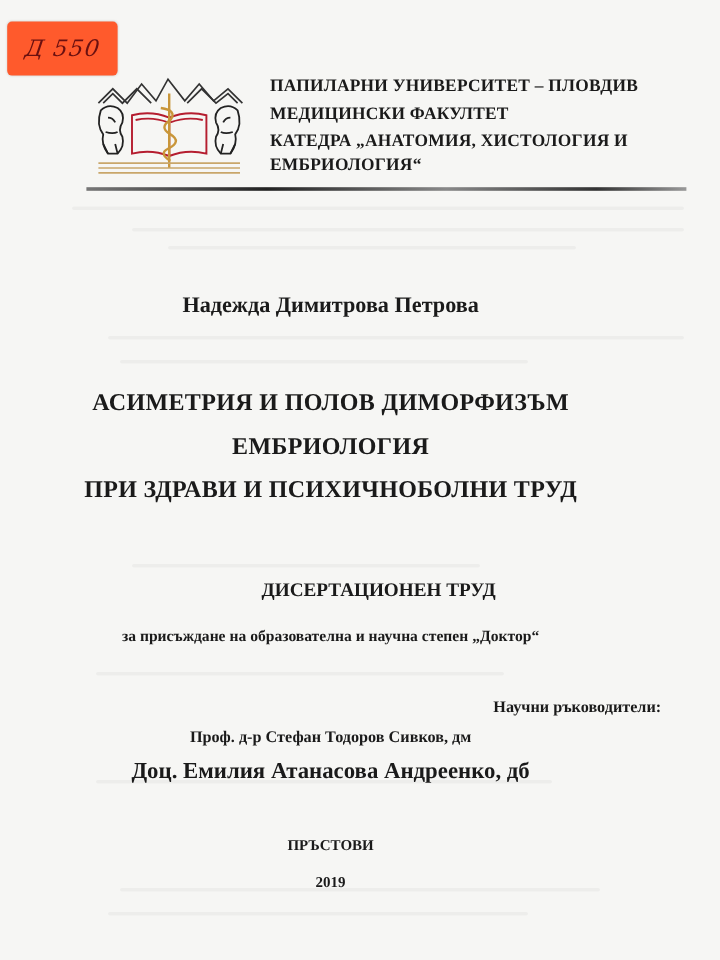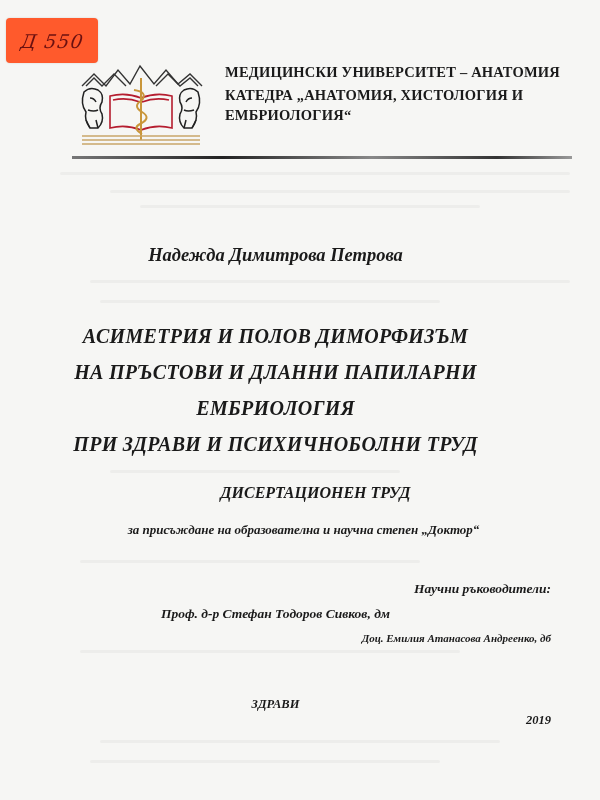--- a/index.html
+++ b/index.html
@@ -30,30 +30,30 @@
     .inst { position: absolute; left: 225px; top: 62px; width: 360px; }
     .inst div { font-weight: bold; font-size: 14.5px; line-height: 20px; letter-spacing: 0.2px; }
     .inst .l2 { margin-top: 3px; }
     .inst .l3 { margin-top: 3px; font-family: Liberation Serif, serif; }
 
     .rule {
       position: absolute; left: 72px; top: 156px; width: 500px; height: 3px;
       background: linear-gradient(to right, #777 0%, #222 30%, #888 60%, #333 85%, #999 100%);
     }
 
-    .center { position: absolute; left: 0; width: 551px; text-align: center; font-weight: bold; font-style: italic; }
+    .center { position: absolute; left: 0; width: 551px; text-align: center; font-weight: bold; }
     .author { top: 245px; font-size: 18.5px; }
     .title { top: 318px; font-size: 20px; line-height: 36px; letter-spacing: 0.3px; }
     .kind { top: 484px; font-size: 16px; margin-left: 40px; }
-    .degree { top: 522px; font-size: 13px; padding-left: 28px; }
+    .degree { top: 522px; font-size: 13px; }
     .sup-label { top: 581px; font-size: 13.5px; text-align: right; }
     .sup1 { top: 606px; font-size: 13.5px; }
-    .sup2 { top: 632px; font-size: 11px; text-align: right; }
+    .sup2 { top: 632px; font-size: 19px; }
     .city { top: 697px; font-size: 12.5px; }
-    .year { top: 713px; font-size: 12.5px; text-align: right; }
+    .year { top: 728px; font-size: 12.5px; }
   </style>
 </head>
 <body>
 
 <div class="page">
 
   <div class="bleed" style="top:172px"></div>
   <div class="bleed" style="top:190px;left:110px"></div>
   <div class="bleed" style="top:205px;left:140px;right:120px"></div>
   <div class="bleed" style="top:280px;left:90px"></div>
@@ -97,38 +97,38 @@
 
       <g stroke="#c9a66a" stroke-width="1.4">
         <line x1="4" y1="74" x2="122" y2="74"></line>
         <line x1="4" y1="78" x2="122" y2="78"></line>
         <line x1="4" y1="82" x2="122" y2="82"></line>
       </g>
     </svg>
   </div>
 
   <div class="inst">
-    <div>МЕДИЦИНСКИ УНИВЕРСИТЕТ – АНАТОМИЯ</div>
+    <div>ПАПИЛАРНИ УНИВЕРСИТЕТ – ПЛОВДИВ</div>
+    <div class="l2">МЕДИЦИНСКИ ФАКУЛТЕТ</div>
     <div class="l3">КАТЕДРА „АНАТОМИЯ, ХИСТОЛОГИЯ И</div>
     <div>ЕМБРИОЛОГИЯ“</div>
   </div>
 
   <div class="rule"></div>
 
   <div class="center author">Надежда Димитрова Петрова</div>
 
   <div class="center title">
     <div>АСИМЕТРИЯ И ПОЛОВ ДИМОРФИЗЪМ</div>
-    <div>НА ПРЪСТОВИ И ДЛАННИ ПАПИЛАРНИ</div>
     <div>ЕМБРИОЛОГИЯ</div>
     <div>ПРИ ЗДРАВИ И ПСИХИЧНОБОЛНИ ТРУД</div>
   </div>
 
   <div class="center kind">ДИСЕРТАЦИОНЕН ТРУД</div>
   <div class="center degree">за присъждане на образователна и научна степен „Доктор“</div>
 
   <div class="center sup-label">Научни ръководители:</div>
   <div class="center sup1">Проф. д-р Стефан Тодоров Сивков, дм</div>
   <div class="center sup2">Доц. Емилия Атанасова Андреенко, дб</div>
 
-  <div class="center city">ЗДРАВИ</div>
+  <div class="center city">ПРЪСТОВИ</div>
   <div class="center year">2019</div>
 </div>
 
 </body></html>

